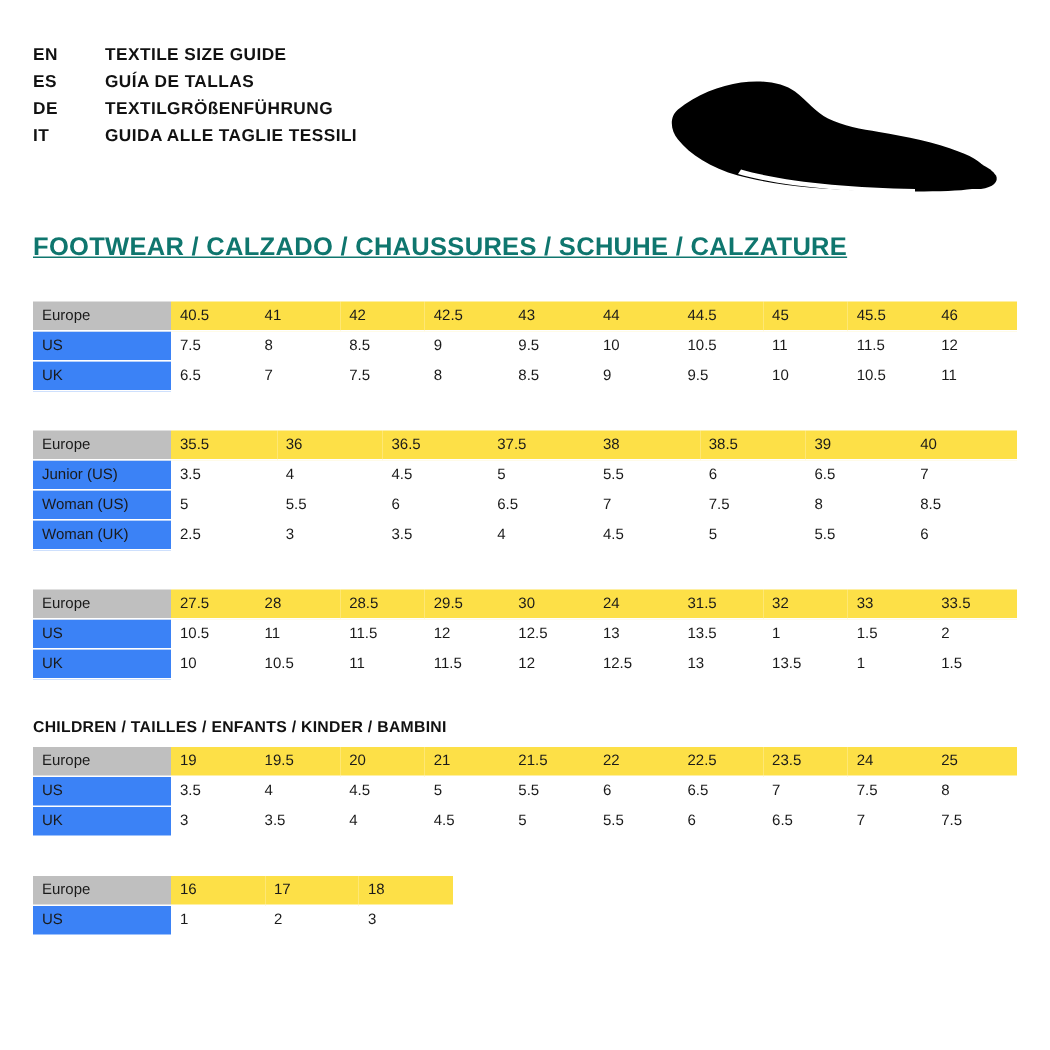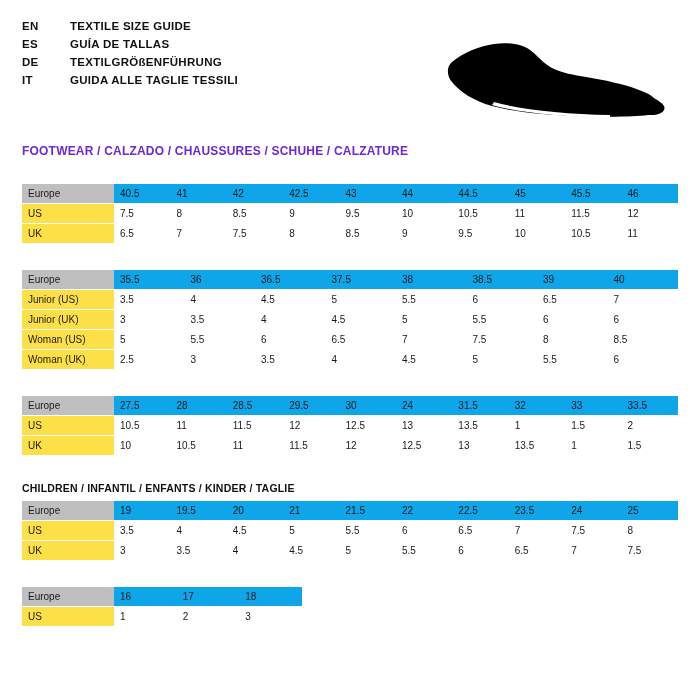--- a/index.html
+++ b/index.html
@@ -12,21 +12,21 @@
     background: #ffffff;
     font-family: "Liberation Sans", sans-serif;
     color: #1a1a1a;
     overflow: hidden;
   }
   .page {
     position: relative;
     width: 700px;
     height: 700px;
     box-sizing: border-box;
-    padding: 20px 22px 0 22px;
+    padding: 31px 22px 0 22px;
   }
 
   
   .header {
     position: relative;
     height: 118px;
   }
   .lang-table {
     border-collapse: collapse;
   }
@@ -45,25 +45,26 @@
   .shoe-wrap {
     position: absolute;
     right: 4px;
     top: 12px;
     width: 240px;
     height: 92px;
   }
   .shoe-wrap svg { display: block; }
 
   .footwear-title {
-    font-size: 12px;
+    font-size: 17px;
     font-weight: bold;
     letter-spacing: 0.2px;
     margin: 6px 0 0 0;
-    color: #6d28d9;
+    color: #0f766e;
+    text-decoration: underline;
   }
 
   
   .section {
     margin-top: 26px;
   }
   .section-title {
     font-size: 10.5px;
     font-weight: bold;
     letter-spacing: 0.2px;
@@ -76,28 +77,28 @@
     table-layout: fixed;
   }
   table.size td {
     font-size: 10px;
     color: #1a1a1a;
     height: 19px;
     padding: 0 0 0 6px;
     border-bottom: 1px solid #ffffff;
   }
   table.size tr.head td {
-    background: #0ea5e9;
+    background: #fde047;
     font-weight: normal;
   }
   table.size tr.row td {
     background: #ffffff;
   }
   table.size tr.row td.rowlabel {
-    background: #fde047;
+    background: #3b82f6;
   }
   table.size tr.head td.rowlabel {
     background: #bfbfbf;
   }
   table.size td.rowlabel {
     width: 86px;
   }
 
   
   table.size.babies {
@@ -222,31 +223,20 @@
               <td>3.5</td>
               <td>4</td>
               <td>4.5</td>
               <td>5</td>
               <td>5.5</td>
               <td>6</td>
               <td>6.5</td>
               <td>7</td>
             </tr>
             <tr class="row">
-              <td class="rowlabel">Junior (UK)</td>
-              <td>3</td>
-              <td>3.5</td>
-              <td>4</td>
-              <td>4.5</td>
-              <td>5</td>
-              <td>5.5</td>
-              <td>6</td>
-              <td>6</td>
-            </tr>
-            <tr class="row">
               <td class="rowlabel">Woman (US)</td>
               <td>5</td>
               <td>5.5</td>
               <td>6</td>
               <td>6.5</td>
               <td>7</td>
               <td>7.5</td>
               <td>8</td>
               <td>8.5</td>
             </tr>
@@ -303,21 +293,21 @@
               <td>12.5</td>
               <td>13</td>
               <td>13.5</td>
               <td>1</td>
               <td>1.5</td>
             </tr>
           </tbody>
         </table>
       </div>
       <div class="section">
-        <div class="section-title">CHILDREN / INFANTIL / ENFANTS / KINDER / TAGLIE</div>
+        <div class="section-title">CHILDREN / TAILLES / ENFANTS / KINDER / BAMBINI</div>
         <table class="size">
           <tbody>
             <tr class="head">
               <td class="rowlabel">Europe</td>
               <td>19</td>
               <td>19.5</td>
               <td>20</td>
               <td>21</td>
               <td>21.5</td>
               <td>22</td>

